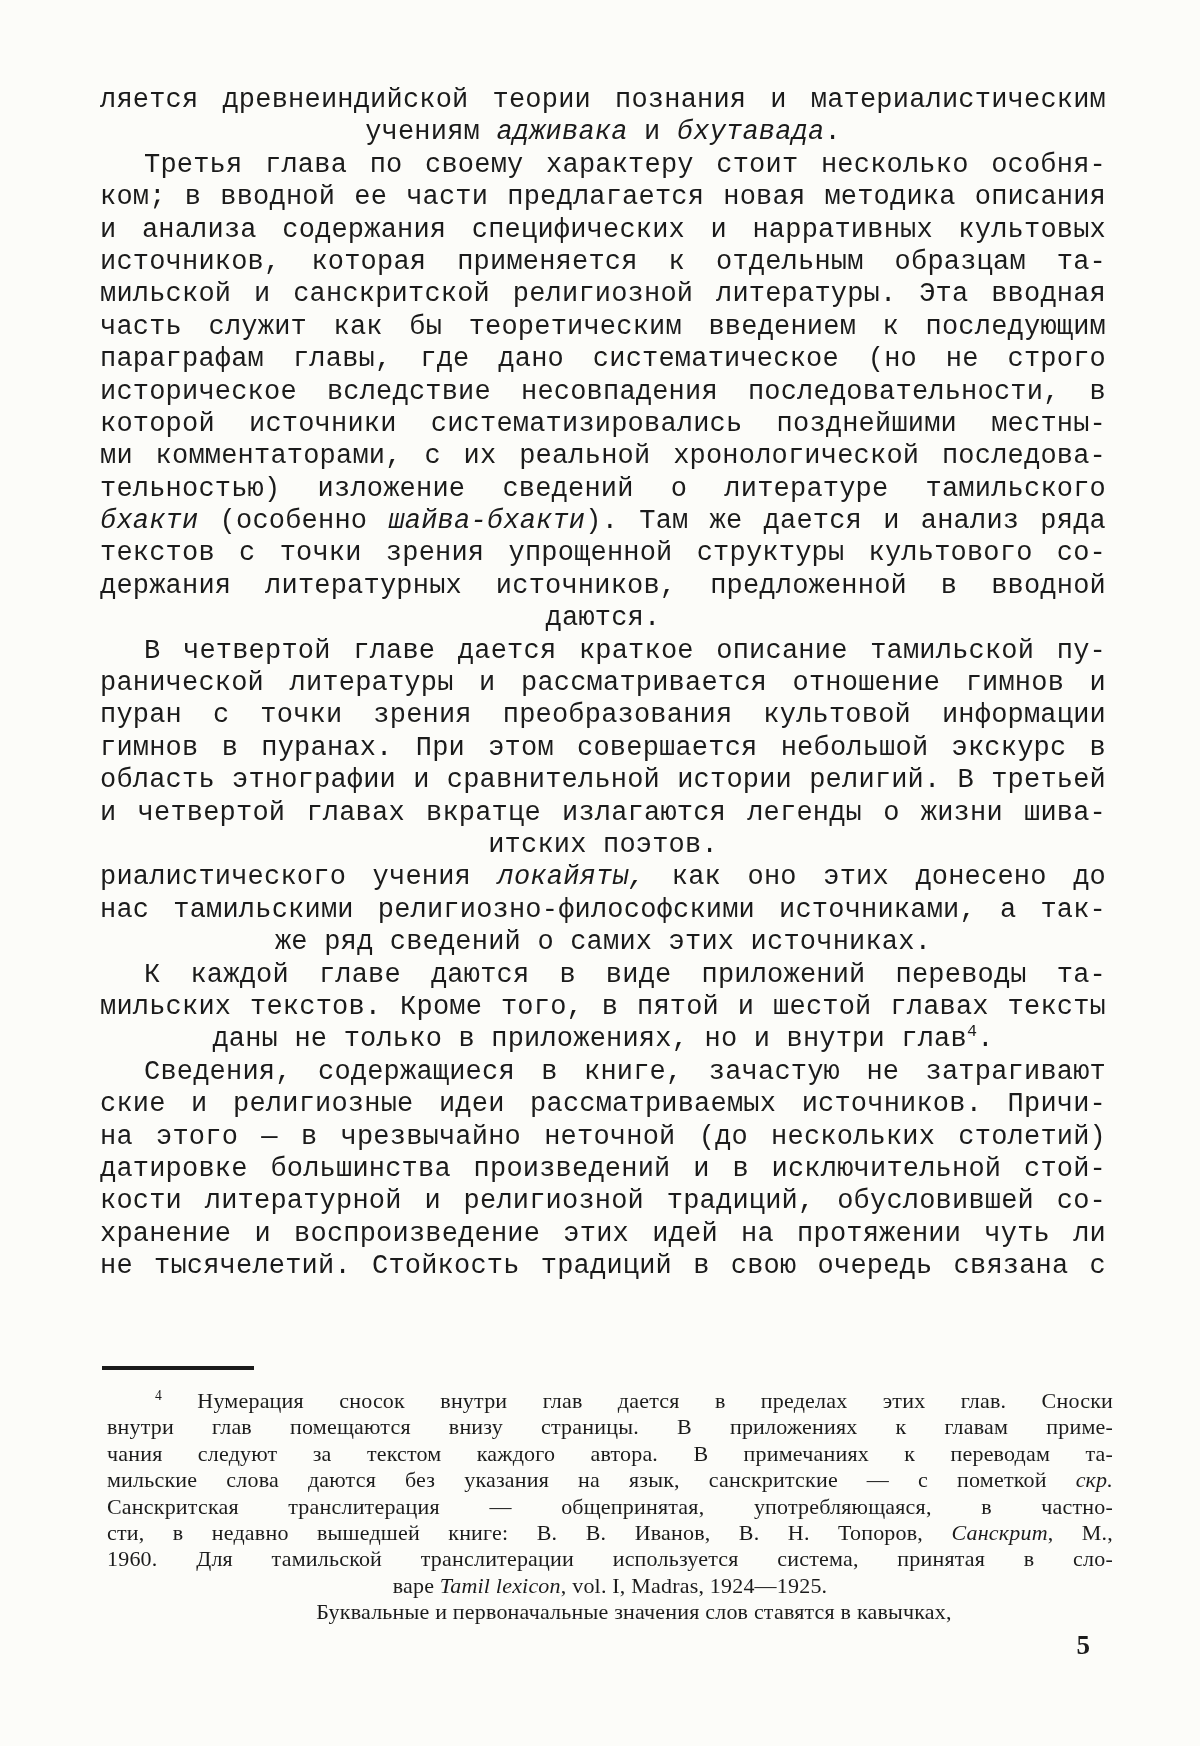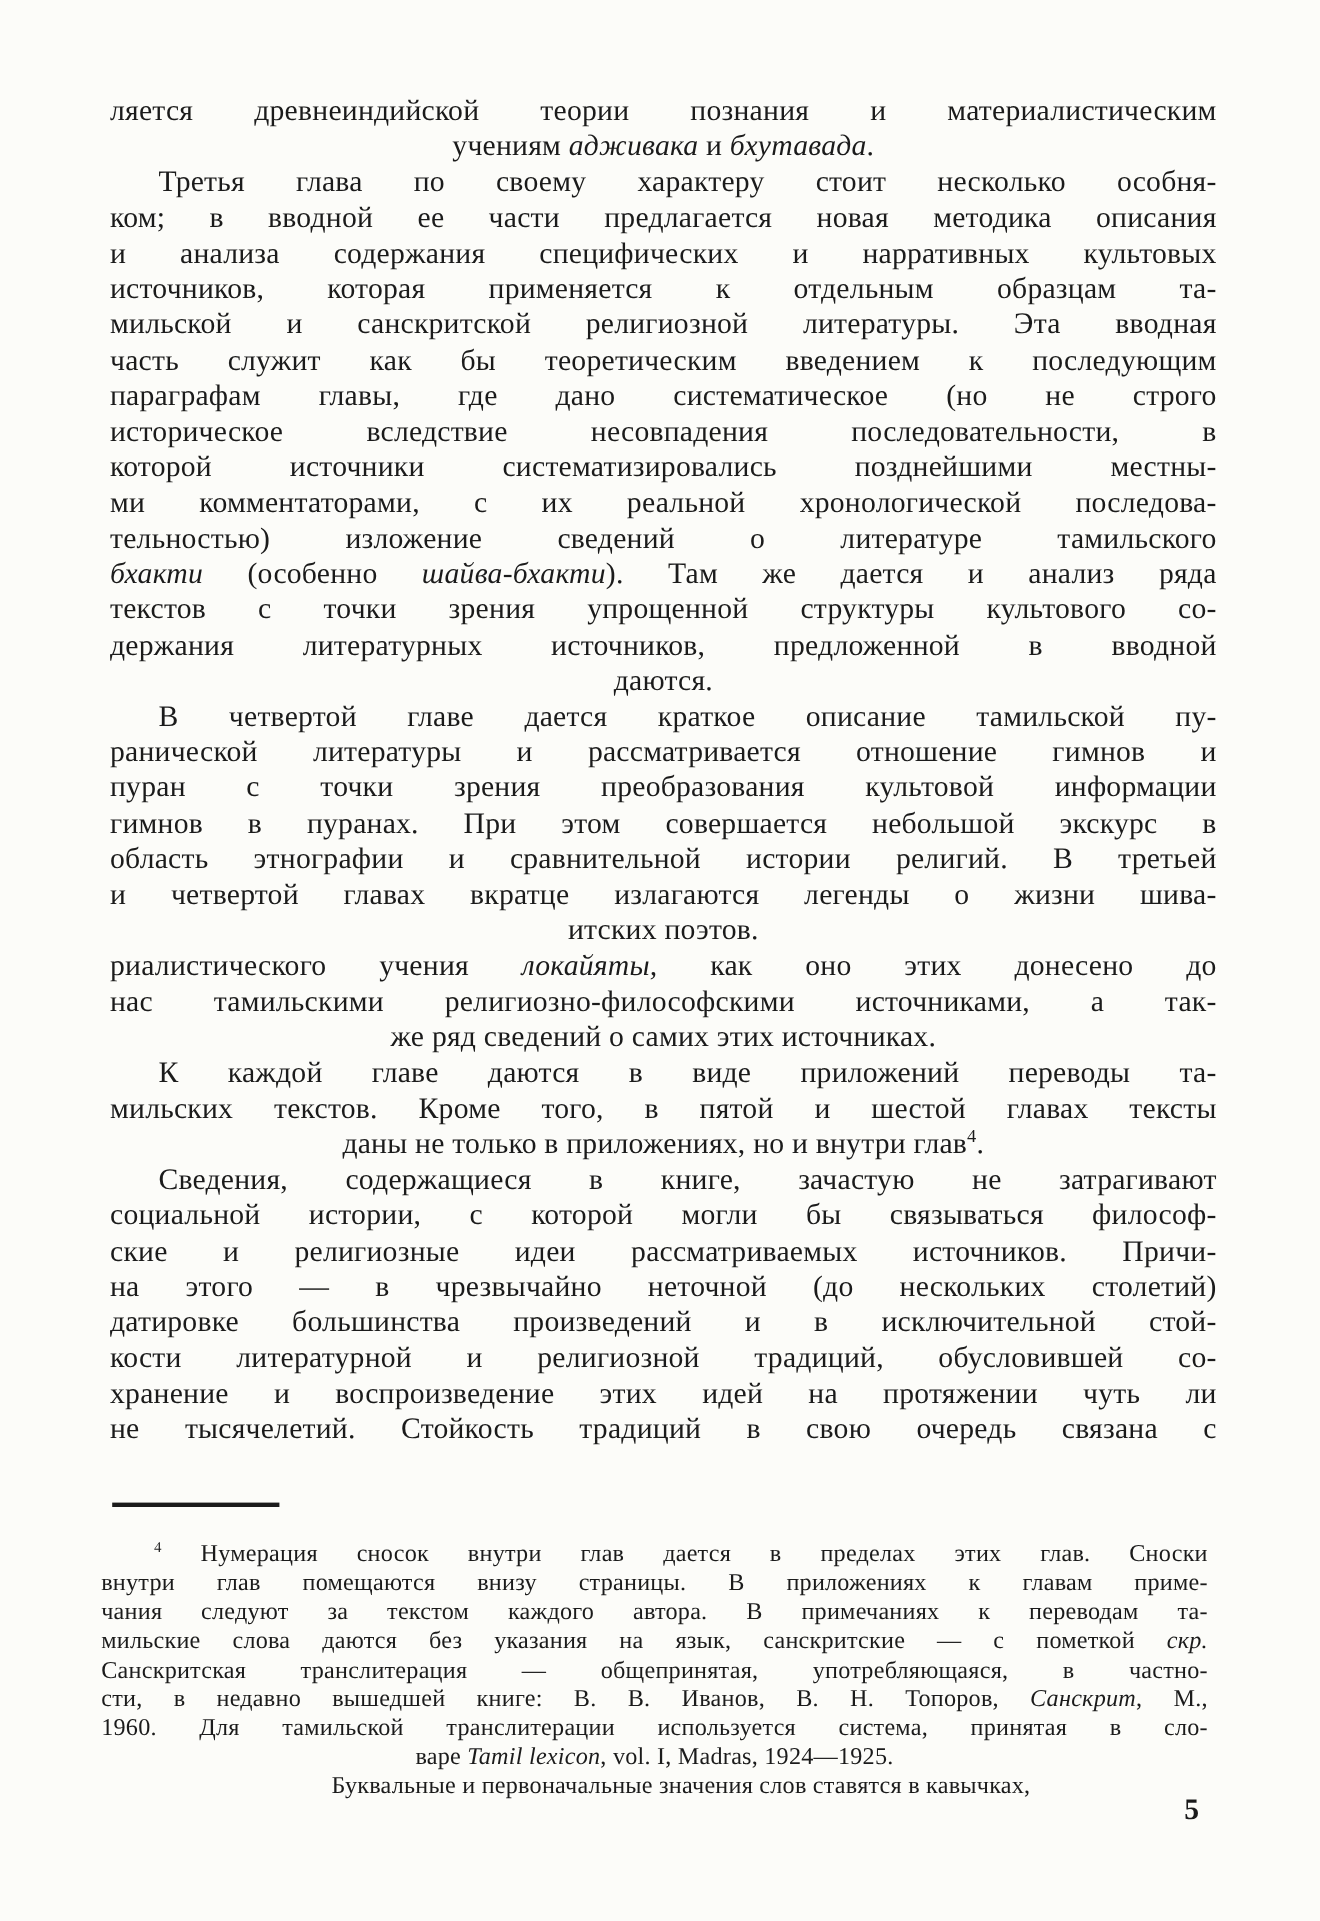--- a/index.html
+++ b/index.html
@@ -19,20 +19,21 @@
     width: 1200px;
     height: 1746px;
     background: var(--paper);
     overflow: hidden;
   }
   .main-text {
     position: absolute;
     left: 100px;
     top: 84px;
     width: 1006px;
+    font-family: Liberation Mono, monospace;
   }
   .tline {
     font-size: 27px;
     line-height: 32.4px;
     height: 32.4px;
     text-align: center;
     letter-spacing: 0.2px;
   }
   .tline.just {
     text-align: justify;
@@ -48,24 +49,23 @@
   .footnote-rule {
     position: absolute;
     left: 102px;
     top: 1366px;
     width: 152px;
     height: 4px;
     background: var(--ink);
   }
   .footnote {
     position: absolute;
-    left: 92px;
+    left: 107px;
     top: 1388px;
     width: 1006px;
-    margin-top: 11px;
   }
   .footnote .tline {
     font-size: 22px;
     line-height: 26.4px;
     height: 26.4px;
   }
   .footnote .tline.ind { text-indent: 48px; }
   .page-number {
     position: absolute;
     left: 100px;
@@ -117,21 +117,20 @@
       <div class="tline just"><span>область этнографии и сравнительной истории религий. В третьей</span></div>
       <div class="tline just"><span>и четвертой главах вкратце излагаются легенды о жизни шива-</span></div>
       <div class="tline"><span>итских поэтов.</span></div>
       <div class="tline just"><span>риалистического учения </span><span class="it">локайяты,</span><span> как оно этих донесено до</span></div>
       <div class="tline just"><span>нас тамильскими религиозно-философскими источниками, а так-</span></div>
       <div class="tline"><span>же ряд сведений о самих этих источниках.</span></div>
       <div class="tline just ind"><span>К каждой главе даются в виде приложений переводы та-</span></div>
       <div class="tline just"><span>мильских текстов. Кроме того, в пятой и шестой главах тексты</span></div>
       <div class="tline"><span>даны не только в приложениях, но и внутри глав</span><span class="sup">4</span><span>.</span></div>
       <div class="tline just ind"><span>Сведения, содержащиеся в книге, зачастую не затрагивают</span></div>
-      <div class="tline just"><span>социальной истории, с которой могли бы связываться философ-</span></div>
       <div class="tline just"><span>ские и религиозные идеи рассматриваемых источников. Причи-</span></div>
       <div class="tline just"><span>на этого — в чрезвычайно неточной (до нескольких столетий)</span></div>
       <div class="tline just"><span>датировке большинства произведений и в исключительной стой-</span></div>
       <div class="tline just"><span>кости литературной и религиозной традиций, обусловившей со-</span></div>
       <div class="tline just"><span>хранение и воспроизведение этих идей на протяжении чуть ли</span></div>
       <div class="tline just"><span>не тысячелетий. Стойкость традиций в свою очередь связана с</span></div>
     </div>
   <div class="footnote-rule"></div>
   <div class="footnote" id="footnote">
       <div class="tline just ind"><span class="sup">4</span><span> Нумерация сносок внутри глав дается в пределах этих глав. Сноски</span></div>

